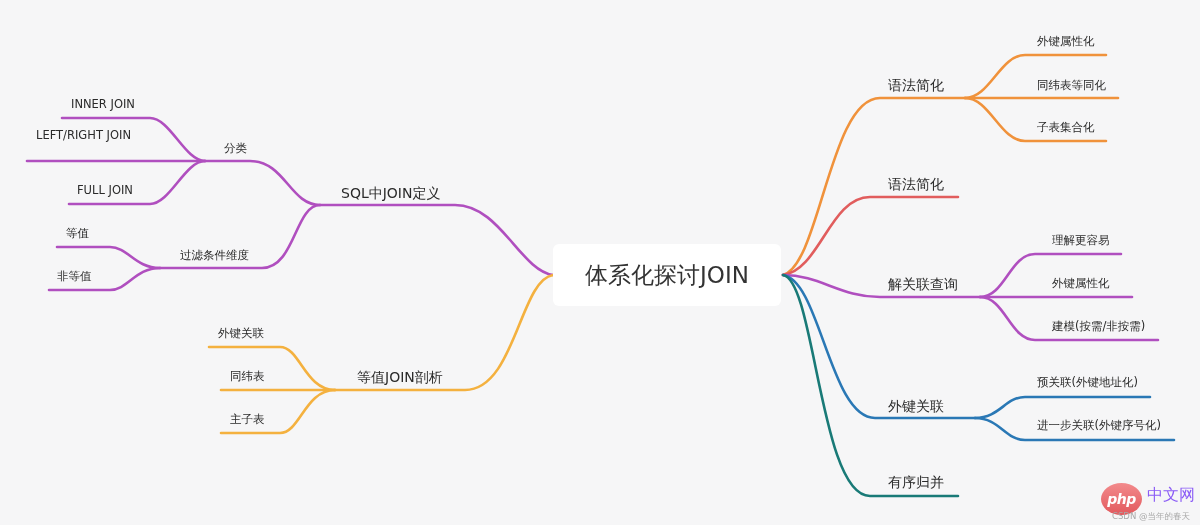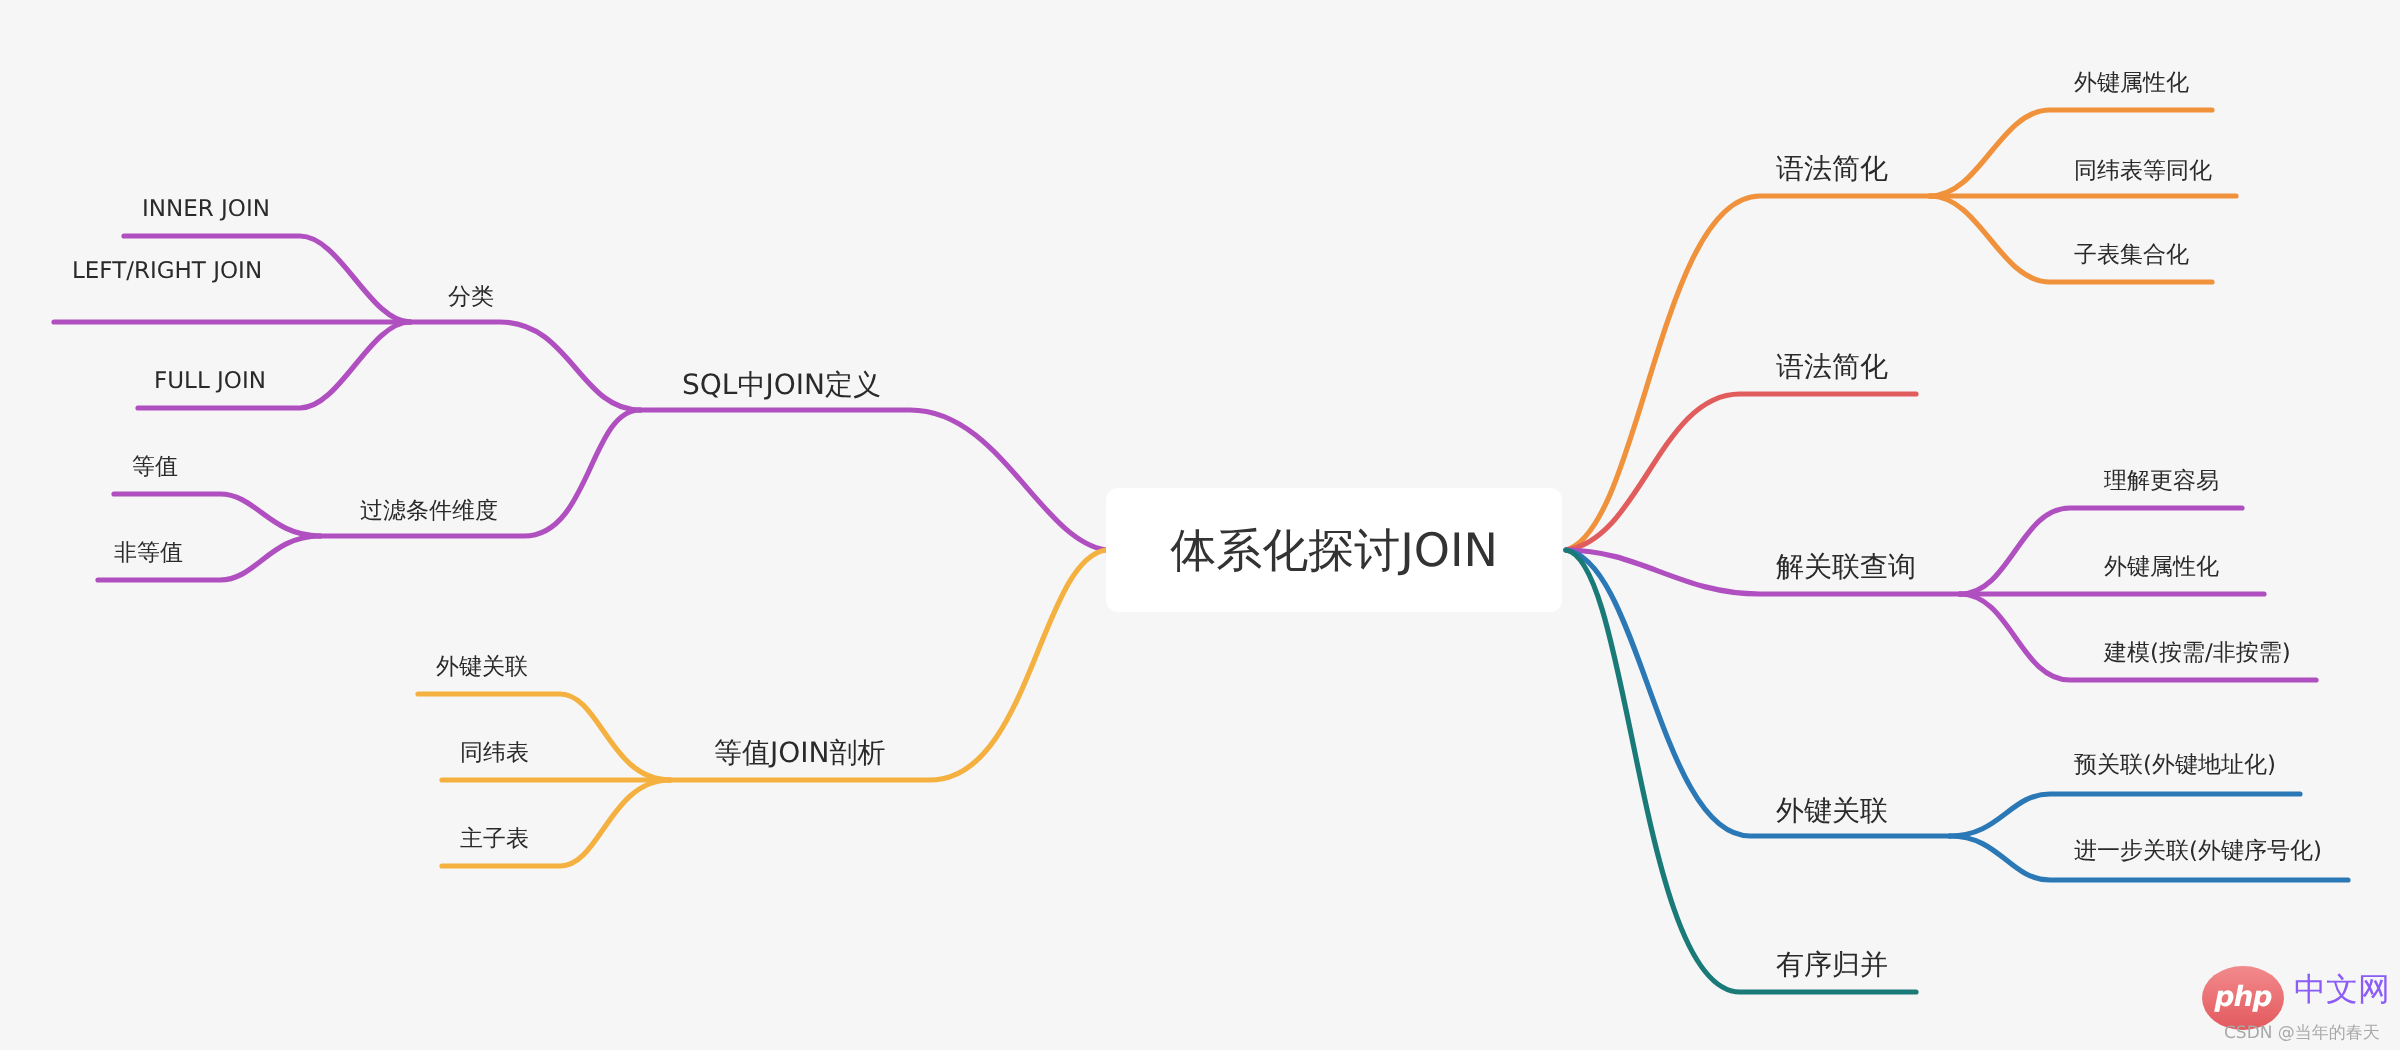--- a/index.html
+++ b/index.html
@@ -114,19 +114,19 @@
 
 <span class="lbl l1" style="left:888px;top:277px;">解关联查询</span>
 <span class="lbl l2" style="left:1052px;top:235px;">理解更容易</span>
 <span class="lbl l2" style="left:1052px;top:278px;">外键属性化</span>
 <span class="lbl l2" style="left:1052px;top:321px;">建模(按需/非按需)</span>
 
 <span class="lbl l1" style="left:888px;top:399px;">外键关联</span>
 <span class="lbl l2" style="left:1037px;top:377px;">预关联(外键地址化)</span>
 <span class="lbl l2" style="left:1037px;top:420px;">进一步关联(外键序号化)</span>
 
-<span class="lbl l1" style="left:888px;top:476px;">有序归并</span>
+<span class="lbl l1" style="left:888px;top:476px;font-family:Liberation Serif, serif;">有序归并</span>
 
 <div class="wm-logo">
     <span>php</span>
   </div>
 <span class="wm-cn">中文网</span>
 <span class="wm-csdn">CSDN @当年的春天</span>
 
 </body></html>

